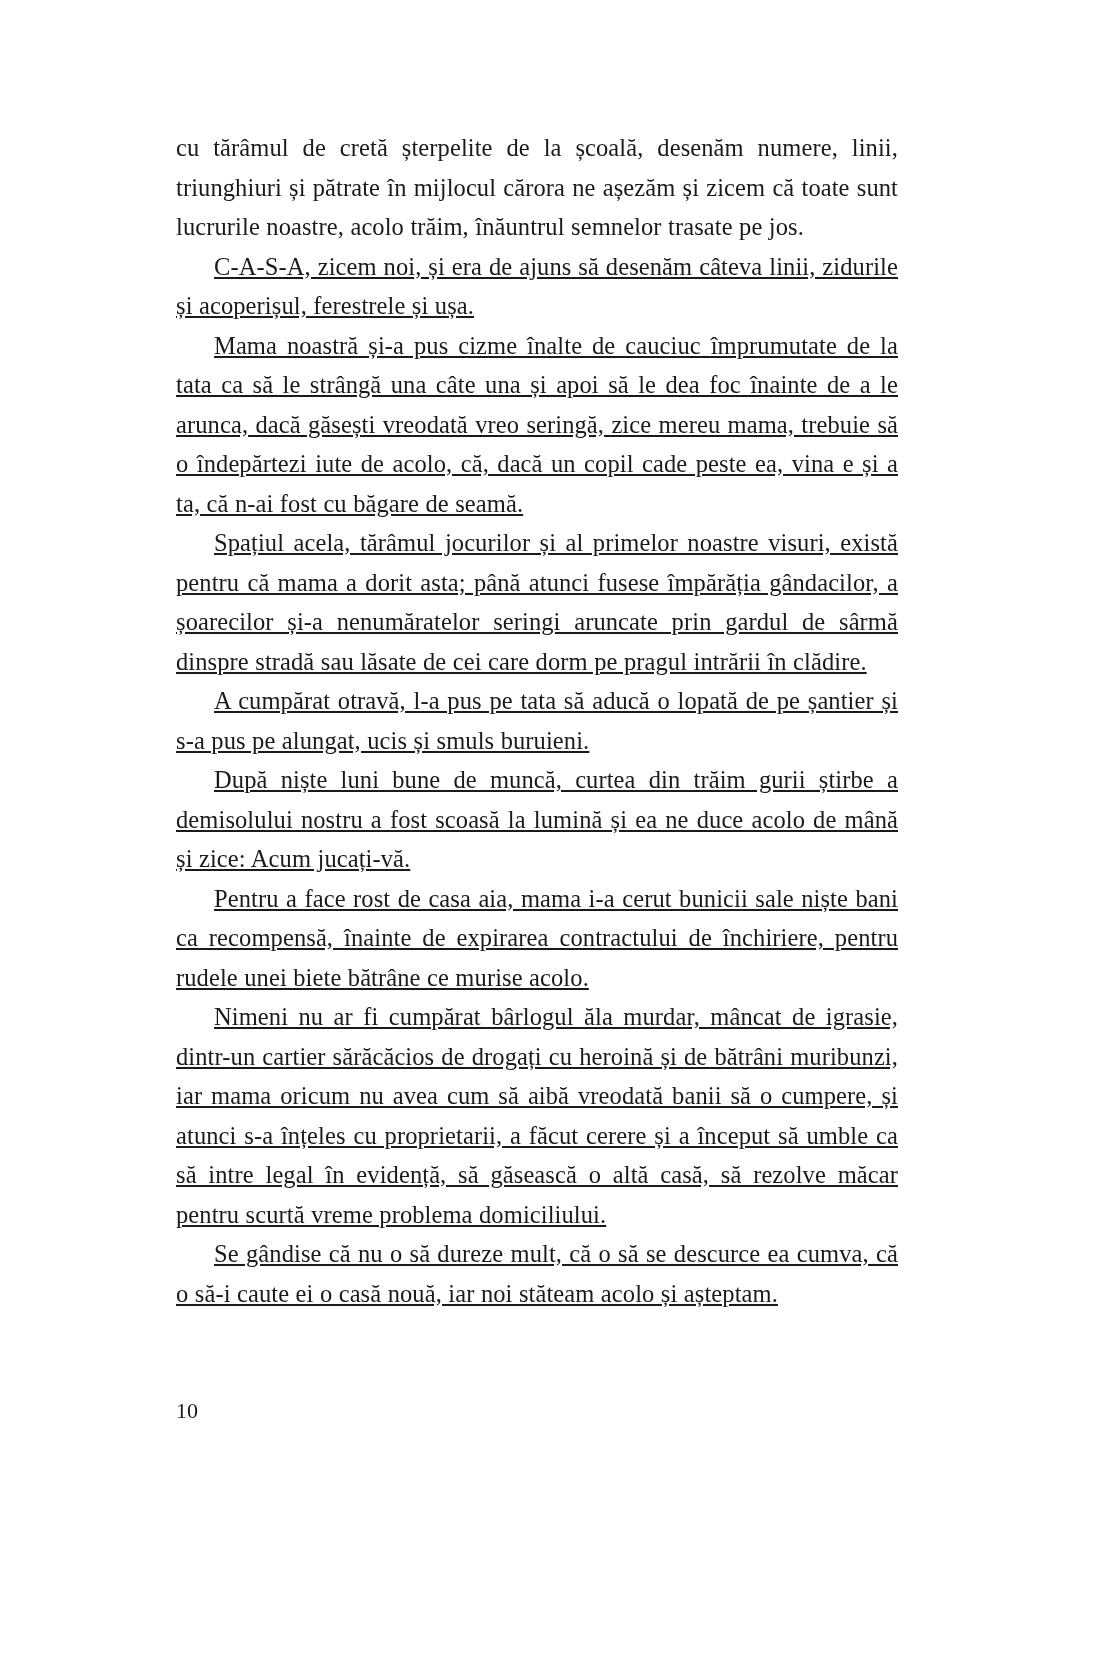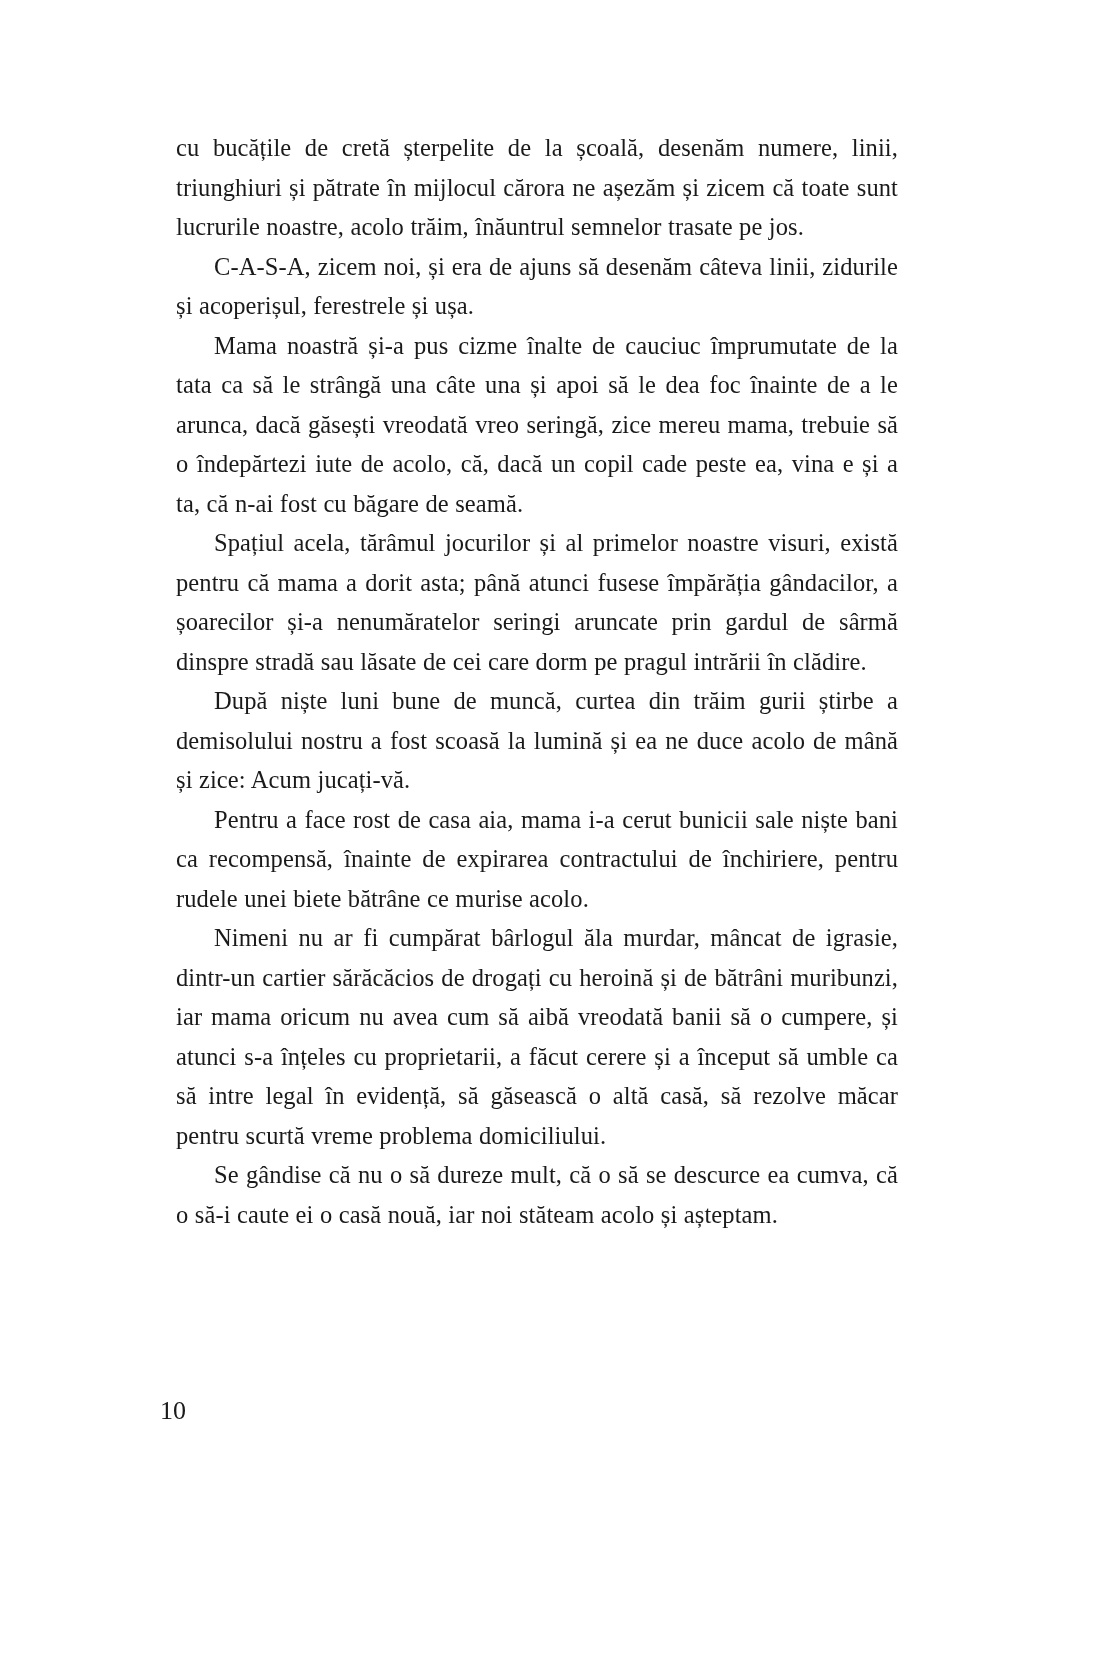--- a/index.html
+++ b/index.html
@@ -34,40 +34,42 @@
     font-size: 24.5px;
     line-height: 39.5px;
     text-align: justify;
     text-justify: inter-word;
     hyphens: manual;
     letter-spacing: 0.1px;
     word-spacing: 0.2px;
   }
   .para.indent {
     text-indent: 38px;
+    text-decoration: underline;
   }
   .page-number {
     position: absolute;
-    left: 160px;
+    left: 176px;
     top: 1397px;
-    font-size: 26px;
+    font-size: 22px;
     line-height: 28px;
     color: #1a1a1a;
   }
 </style>
 </head>
 <body>
 
 <div class="page">
 
   <div class="text-block">
-    <p class="para">cu bucățile de cretă șterpelite de la școală, desenăm numere, linii, triunghiuri și pătrate în mijlocul cărora ne așezăm și zicem că toate sunt lucrurile noastre, acolo trăim, înăuntrul semnelor trasate pe jos.</p>
+    <p class="para">cu tărâmul de cretă șterpelite de la școală, desenăm numere, linii, triunghiuri și pătrate în mijlocul cărora ne așezăm și zicem că toate sunt lucrurile noastre, acolo trăim, înăuntrul semnelor trasate pe jos.</p>
     <p class="para indent">C-A-S-A, zicem noi, și era de ajuns să desenăm câteva linii, zidurile și acoperișul, ferestrele și ușa.</p>
     <p class="para indent">Mama noastră și-a pus cizme înalte de cauciuc împrumutate de la tata ca să le strângă una câte una și apoi să le dea foc înainte de a le arunca, dacă găsești vreodată vreo seringă, zice mereu mama, trebuie să o îndepărtezi iute de acolo, că, dacă un copil cade peste ea, vina e și a ta, că n-ai fost cu băgare de seamă.</p>
     <p class="para indent">Spațiul acela, tărâmul jocurilor și al primelor noastre visuri, există pentru că mama a dorit asta; până atunci fusese împărăția gândacilor, a șoarecilor și-a nenumăratelor seringi aruncate prin gardul de sârmă dinspre stradă sau lăsate de cei care dorm pe pragul intrării în clădire.</p>
+    <p class="para indent">A cumpărat otravă, l-a pus pe tata să aducă o lopată de pe șantier și s-a pus pe alungat, ucis și smuls buruieni.</p>
     <p class="para indent">După niște luni bune de muncă, curtea din trăim gurii știrbe a demisolului nostru a fost scoasă la lumină și ea ne duce acolo de mână și zice: Acum jucați-vă.</p>
     <p class="para indent">Pentru a face rost de casa aia, mama i-a cerut bunicii sale niște bani ca recompensă, înainte de expirarea contractului de închiriere, pentru rudele unei biete bătrâne ce murise acolo.</p>
     <p class="para indent">Nimeni nu ar fi cumpărat bârlogul ăla murdar, mâncat de igrasie, dintr-un cartier sărăcăcios de drogați cu heroină și de bătrâni muribunzi, iar mama oricum nu avea cum să aibă vreodată banii să o cumpere, și atunci s-a înțeles cu proprietarii, a făcut cerere și a început să umble ca să intre legal în evidență, să găsească o altă casă, să rezolve măcar pentru scurtă vreme problema domiciliului.</p>
     <p class="para indent">Se gândise că nu o să dureze mult, că o să se descurce ea cumva, că o să-i caute ei o casă nouă, iar noi stăteam acolo și așteptam.</p>
   </div>
 
   <div class="page-number">10</div>
 
 </div>
 

